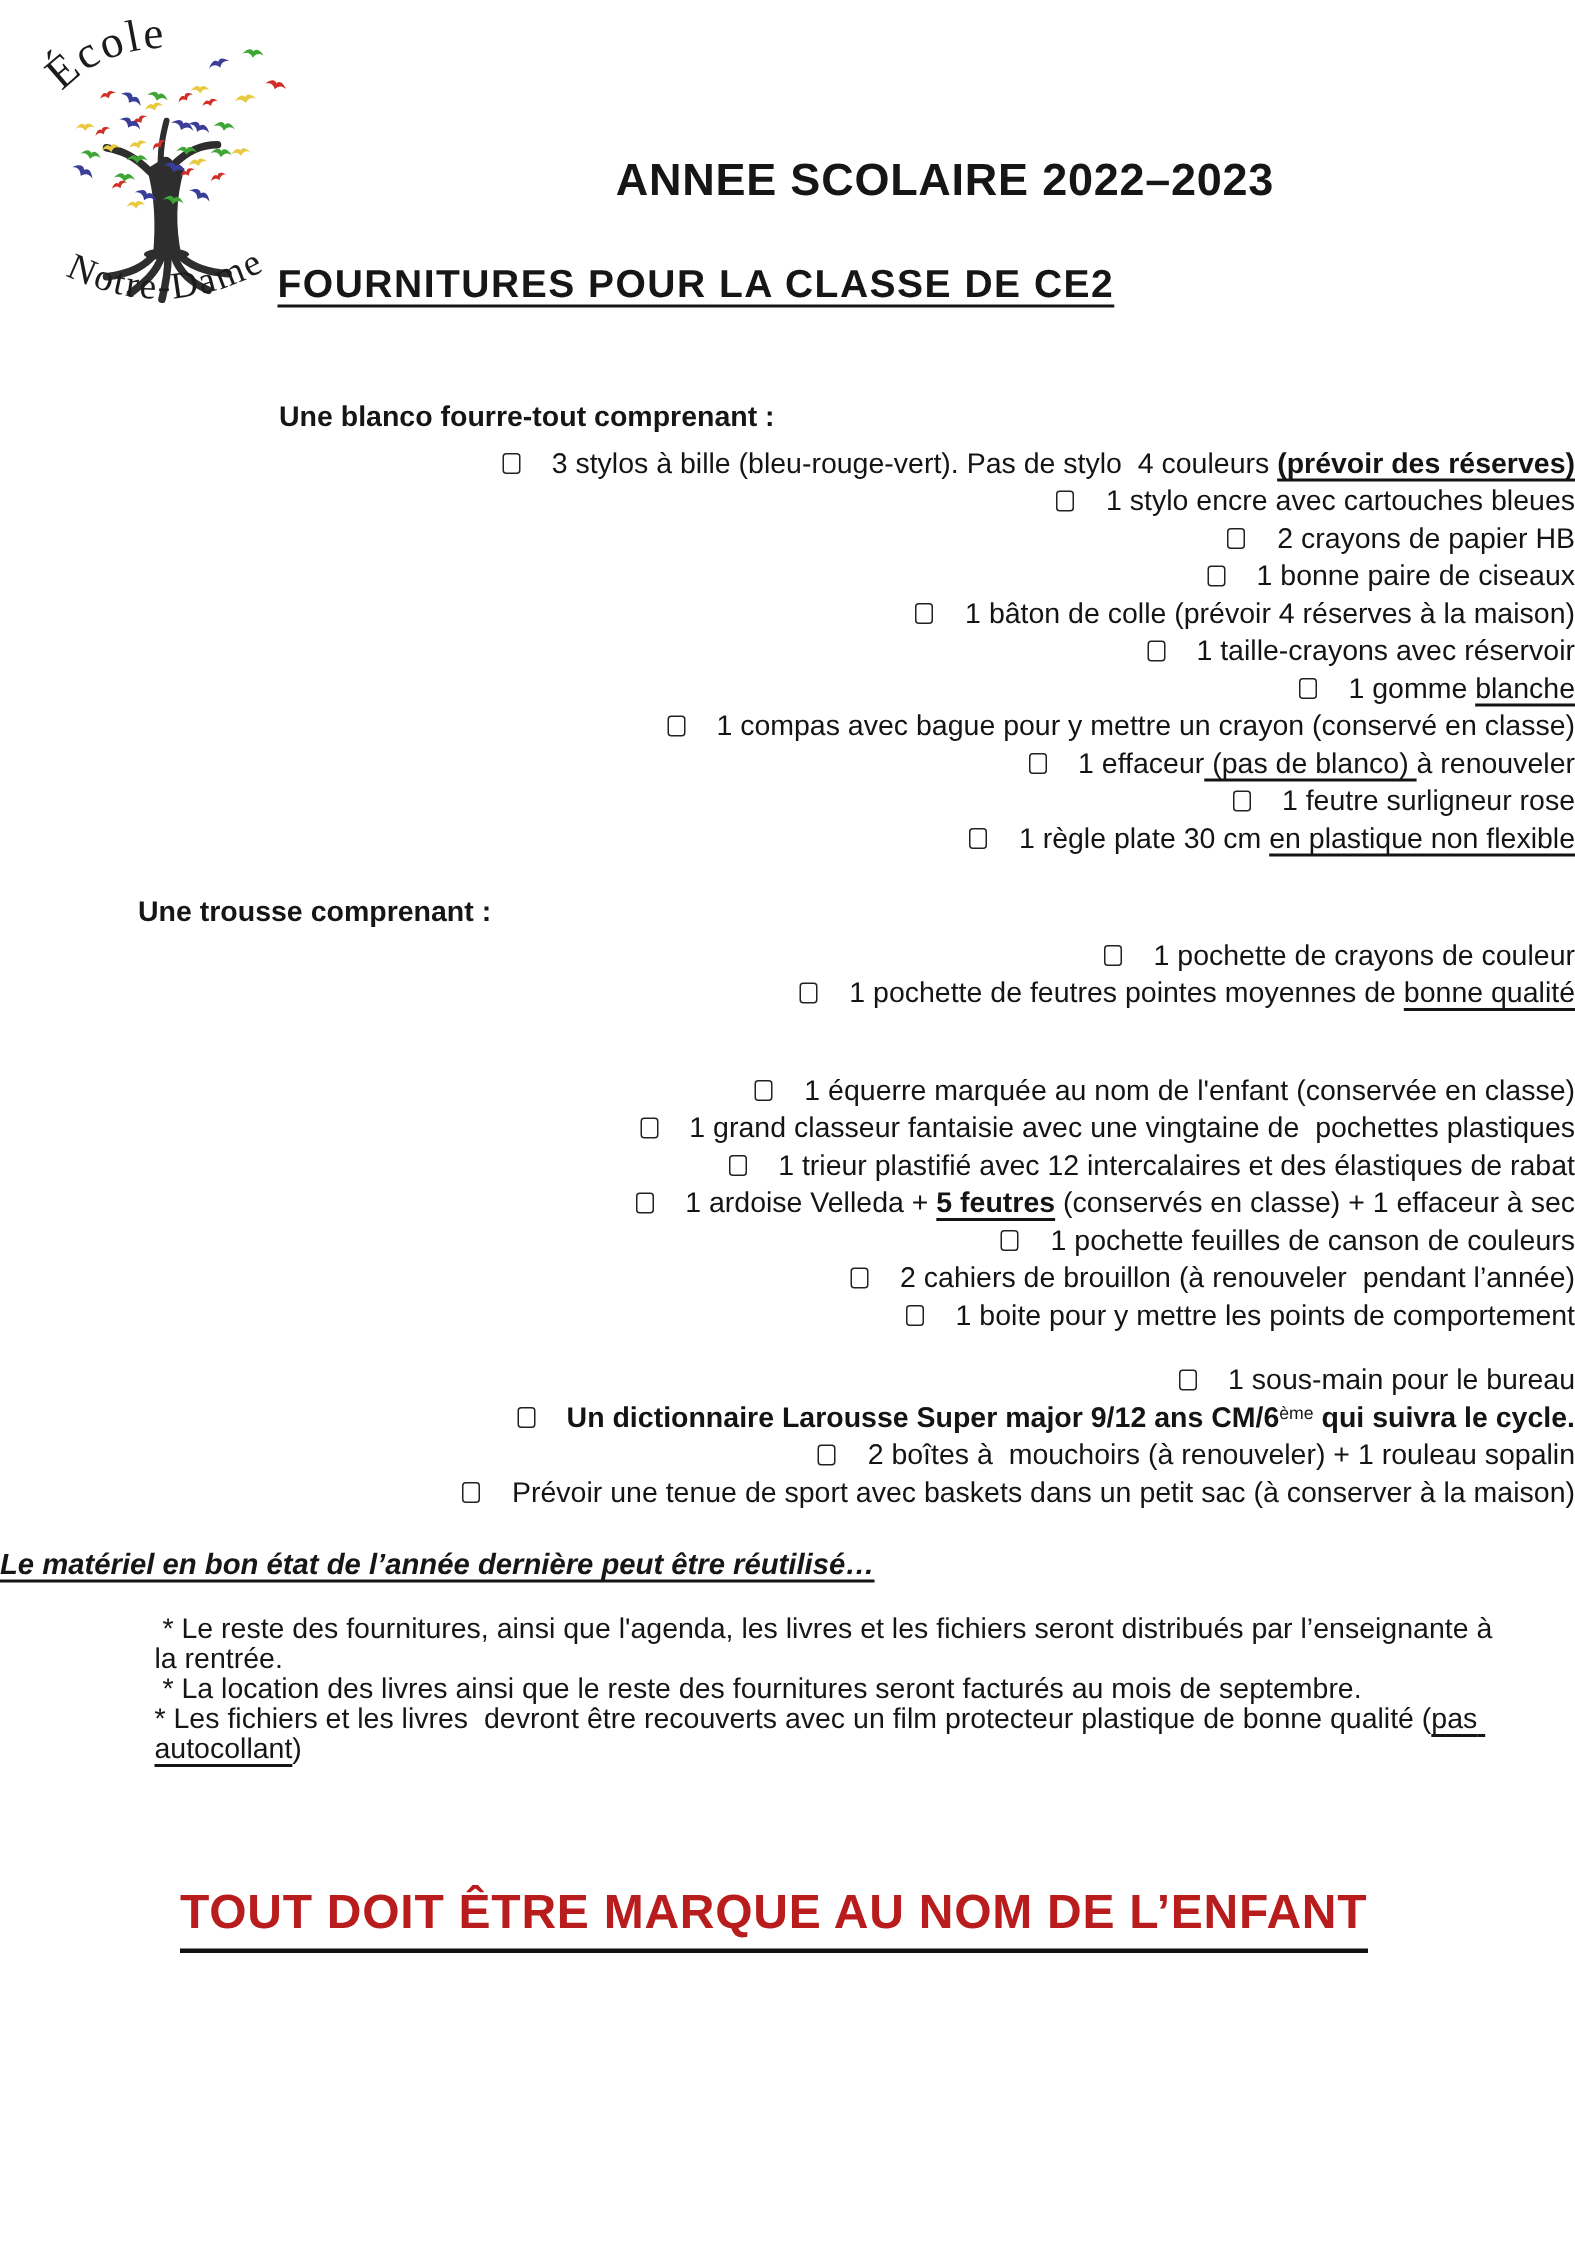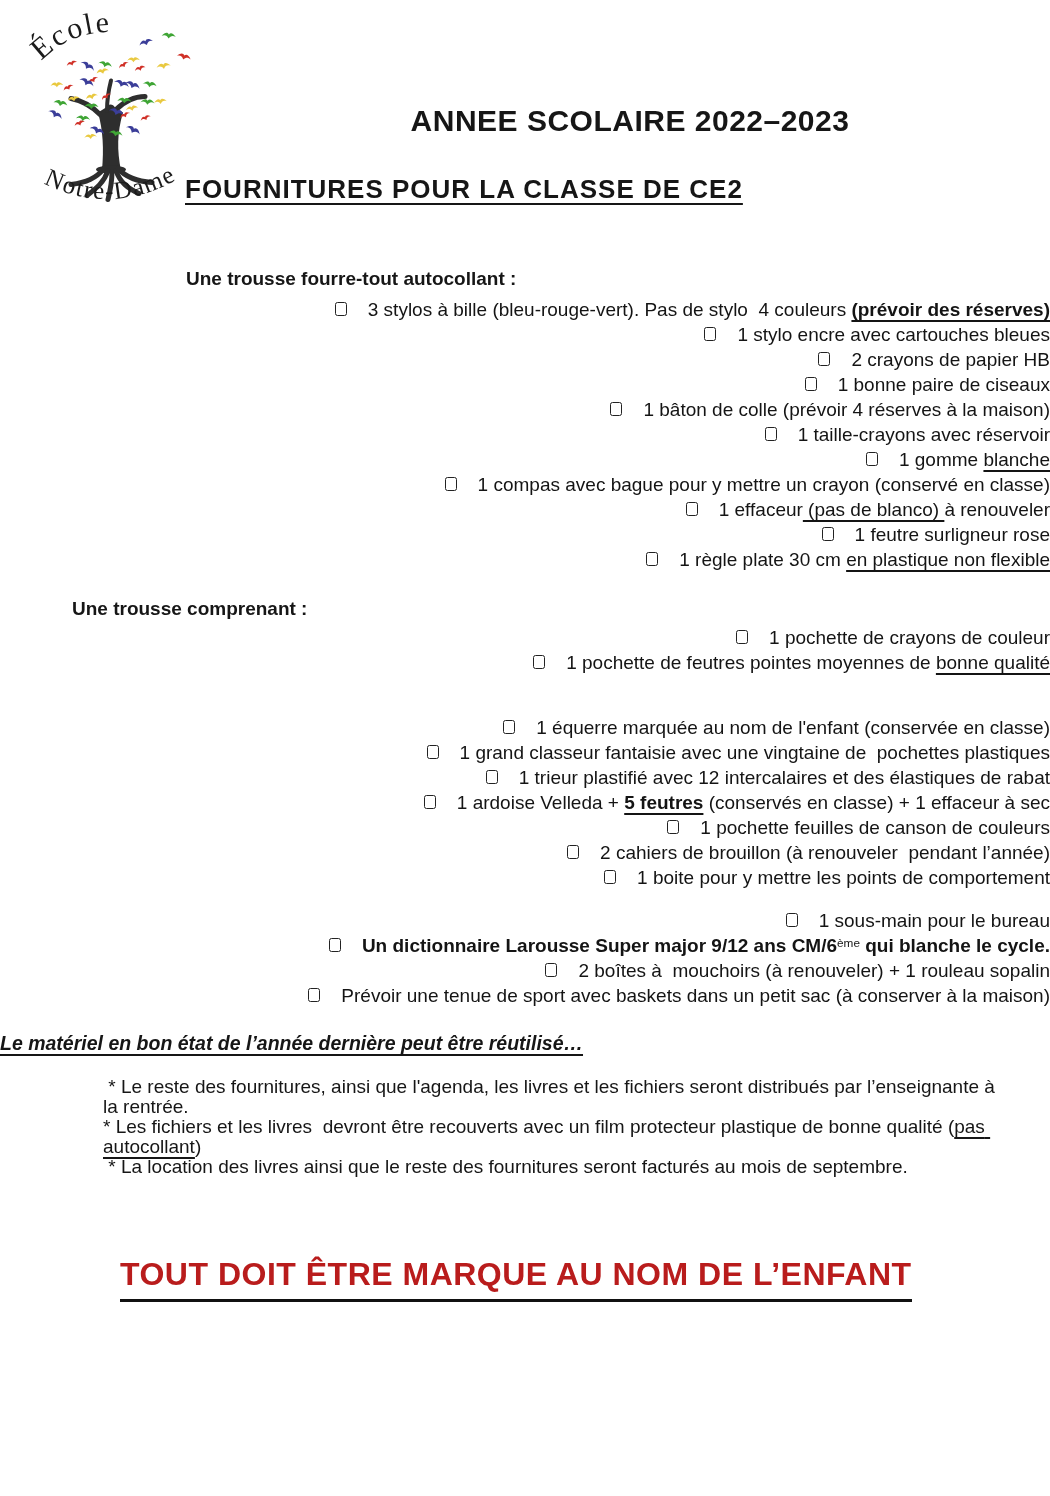--- a/index.html
+++ b/index.html
@@ -16,21 +16,21 @@
   .title{position:absolute;top:104px;left:200px;width:860px;text-align:center;
          font-size:30px;font-weight:bold;letter-spacing:.5px;white-space:pre;}
   .subtitle{position:absolute;top:174px;left:185px;width:860px;
          font-size:26px;font-weight:bold;letter-spacing:1px;white-space:pre;}
   .subtitle span{text-decoration:underline;text-decoration-thickness:2px;text-underline-offset:5px;}
 
   
   #content{position:absolute;top:266px;left:0;right:0;}
   .s-header{margin:0 0 6px 186px;font-weight:bold;font-size:19px;line-height:25px;white-space:pre;}
   .sec2{margin-top:24px;}
-  .sec2 .s-header{margin-left:72px;margin-bottom:4px;}
+  .sec2 .s-header{margin-left:92px;margin-bottom:4px;}
   .group{margin:0;}
   .group + .group{margin-top:40px;}
   .sec2 .group + .group + .group{margin-top:18px;}
   .row{display:flex;align-items:flex-start;height:25px;justify-content:flex-end;}
   .bullet{flex:0 0 auto;width:10px;height:12px;border:1.6px solid #222;border-radius:2.5px;
           margin:5px 21px 0 152px;background:#fff;}
   .txt{font-size:19px;line-height:25px;white-space:pre;color:#141414;}
   .u{text-decoration:underline;text-decoration-thickness:1.6px;text-underline-offset:3.5px;}
   .b{font-weight:700;}
   .sup{font-size:0.62em;position:relative;top:-0.45em;font-weight:inherit;}
@@ -122,21 +122,21 @@
     </svg>
   </div>
 
   <div class="title">ANNEE SCOLAIRE 2022–2023</div>
   <div class="subtitle"><span>FOURNITURES POUR LA CLASSE DE CE2</span></div>
 
   <div id="content">
 
     <div id="sections">
         <div class="section sec1">
-          <div class="s-header">Une trousse fourre-tout autocollant :</div>
+          <div class="s-header">Une blanco fourre-tout comprenant :</div>
           <div class="group">
             <div class="row">
               <span class="bullet"></span>
               <span class="txt"><span>3 stylos à bille (bleu-rouge-vert). Pas de stylo  4 couleurs </span><span class="b u">(prévoir des réserves)</span></span>
             </div>
             <div class="row">
               <span class="bullet"></span>
               <span class="txt"><span>1 stylo encre avec cartouches bleues</span></span>
             </div>
             <div class="row">
@@ -219,38 +219,38 @@
               <span class="txt"><span>1 boite pour y mettre les points de comportement</span></span>
             </div>
           </div>
           <div class="group">
             <div class="row">
               <span class="bullet"></span>
               <span class="txt"><span>1 sous-main pour le bureau</span></span>
             </div>
             <div class="row">
               <span class="bullet"></span>
-              <span class="txt"><span class="b">Un dictionnaire Larousse Super major 9/12 ans CM/6</span><span class="b sup">ème</span><span class="b"> qui blanche le cycle.</span></span>
+              <span class="txt"><span class="b">Un dictionnaire Larousse Super major 9/12 ans CM/6</span><span class="b sup">ème</span><span class="b"> qui suivra le cycle.</span></span>
             </div>
             <div class="row">
               <span class="bullet"></span>
               <span class="txt"><span>2 boîtes à  mouchoirs (à renouveler) + 1 rouleau sopalin</span></span>
             </div>
             <div class="row">
               <span class="bullet"></span>
               <span class="txt"><span>Prévoir une tenue de sport avec baskets dans un petit sac (à conserver à la maison)</span></span>
             </div>
           </div>
         </div>
       </div>
 
     <div class="reuse"><span>Le matériel en bon état de l’année dernière peut être réutilisé…</span></div>
 
     <div class="footnotes" id="footnotes">
         <div class="footnote"><span> * Le reste des fournitures, ainsi que l'agenda, les livres et les fichiers seront distribués par l’enseignante à la rentrée.</span></div>
+        <div class="footnote"><span> * La location des livres ainsi que le reste des fournitures seront facturés au mois de septembre.</span></div>
         <div class="footnote"><span>* Les fichiers et les livres  devront être recouverts avec un film protecteur plastique de bonne qualité (</span><span class="u">pas autocollant</span><span>)</span></div>
-        <div class="footnote"><span> * La location des livres ainsi que le reste des fournitures seront facturés au mois de septembre.</span></div>
       </div>
   </div>
 
   <div class="footer">TOUT DOIT ÊTRE MARQUE AU NOM DE L’ENFANT</div>
 
 </div>
 
 </body></html>

